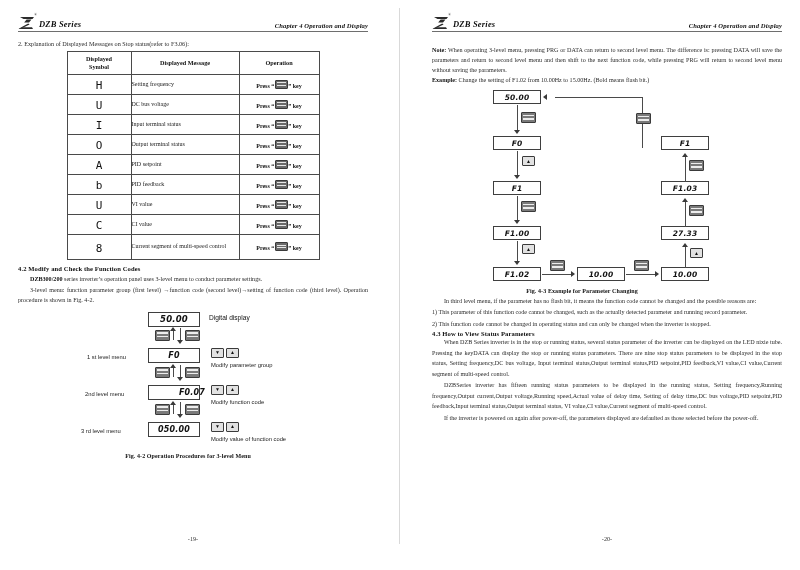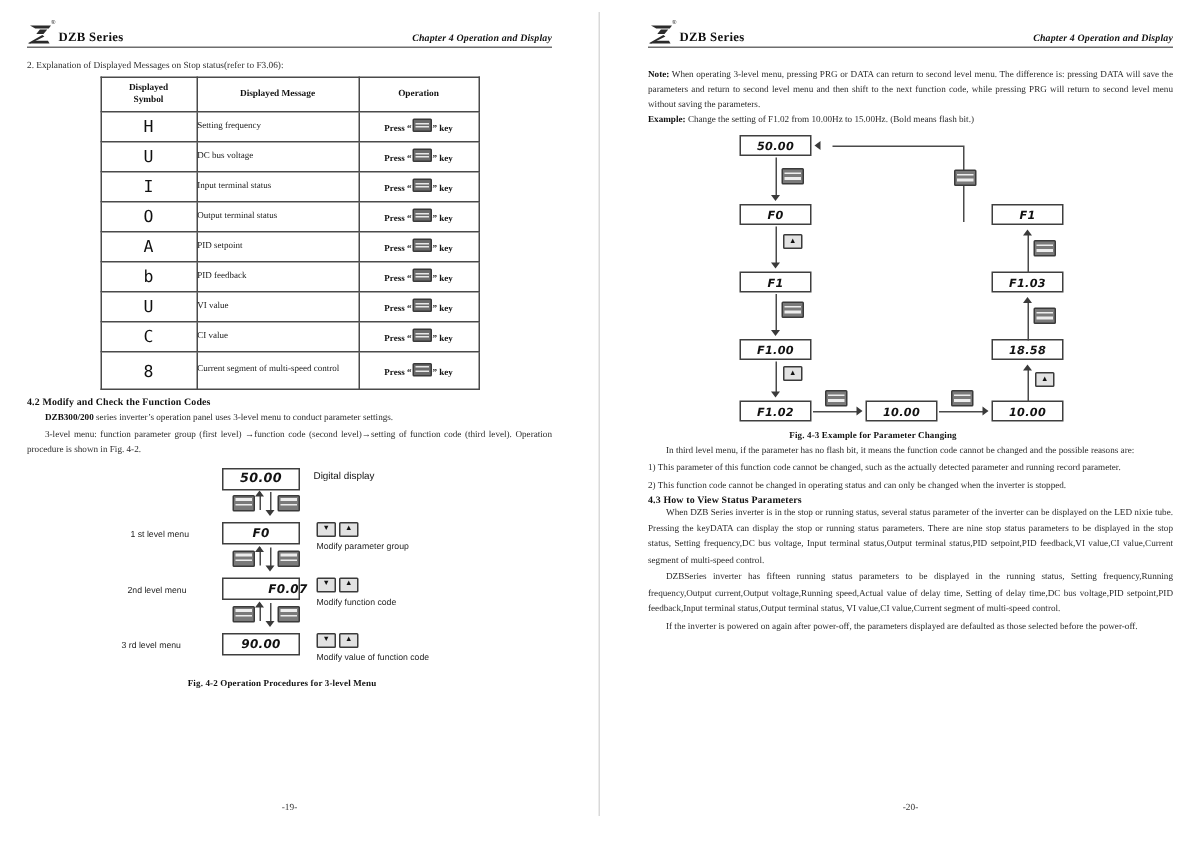--- a/index.html
+++ b/index.html
@@ -33,21 +33,21 @@
   }
   .brand { display: flex; align-items: flex-end; gap: 4px; }
   .logo-mark { position: relative; width: 17px; height: 14px; }
   .logo-mark svg { display: block; }
   .logo-r {
     position: absolute; top: -3px; right: -2px;
     font-size: 4px; line-height: 1; color: #222;
   }
   .brand-name {
     font-family: "Liberation Serif", serif;
-    font-weight: bold; 
+    font-weight: bold; font-style: italic;
     font-size: 8.5px; letter-spacing: .2px; color: #111;
     margin-bottom: 1px;
   }
   .chapter-label {
     font-weight: bold; font-style: italic; font-size: 6.6px;
     color: #111; margin-bottom: 1.5px; letter-spacing: .1px;
   }
 
   
   .body-area { padding: 0 18px; }
@@ -318,21 +318,21 @@
         <div class="pkey" style="left:112px;top:94px;">
             <i class="l1"></i>
             <i class="l2"></i>
           </div>
         <div class="pkey" style="left:142px;top:94px;">
             <i class="l1"></i>
             <i class="l2"></i>
           </div>
 
         <div class="lbl" style="left:38px;top:118px;">3 rd level menu</div>
-        <div class="dbox" style="left:105px;top:112px;width:52px;height:15px;font-size:8px;">90.00</div>
+        <div class="dbox" style="left:105px;top:112px;width:52px;height:15px;font-size:8px;">050.00</div>
         <div class="akey" style="left:168px;top:112px;">▼</div>
         <div class="akey" style="left:183px;top:112px;">▲</div>
         <div class="lbl" style="left:168px;top:126px;">Modify value of function code</div>
 
         <div class="fig-cap" style="position:absolute;left:0;top:143px;width:290px;">Fig. 4-2 Operation Procedures for 3-level Menu</div>
       </div>
     </div>
 
     <div class="footer-num">-19-</div>
   </div>
@@ -416,21 +416,21 @@
         <div class="arrow-r" style="left:218px;top:183px;"></div>
         <div class="pkey" style="left:197px;top:172px;">
             <i class="l1"></i>
             <i class="l2"></i>
           </div>
         <div class="dbox" style="left:224px;top:179px;width:48px;height:14px;font-size:7.5px;">10.00</div>
 
         <div class="vline" style="left:248px;top:158px;height:22px;"></div>
         <div class="arrow-u" style="left:245px;top:155px;"></div>
         <div class="akey" style="left:253px;top:160px;">▲</div>
-        <div class="dbox" style="left:224px;top:138px;width:48px;height:14px;font-size:7.5px;">18.58</div>
+        <div class="dbox" style="left:224px;top:138px;width:48px;height:14px;font-size:7.5px;">27.33</div>
 
         <div class="vline" style="left:248px;top:113px;height:26px;"></div>
         <div class="arrow-u" style="left:245px;top:110px;"></div>
         <div class="pkey" style="left:252px;top:117px;">
             <i class="l1"></i>
             <i class="l2"></i>
           </div>
         <div class="dbox" style="left:224px;top:93px;width:48px;height:14px;font-size:7.5px;">F1.03</div>
 
         <div class="vline" style="left:248px;top:68px;height:26px;"></div>

